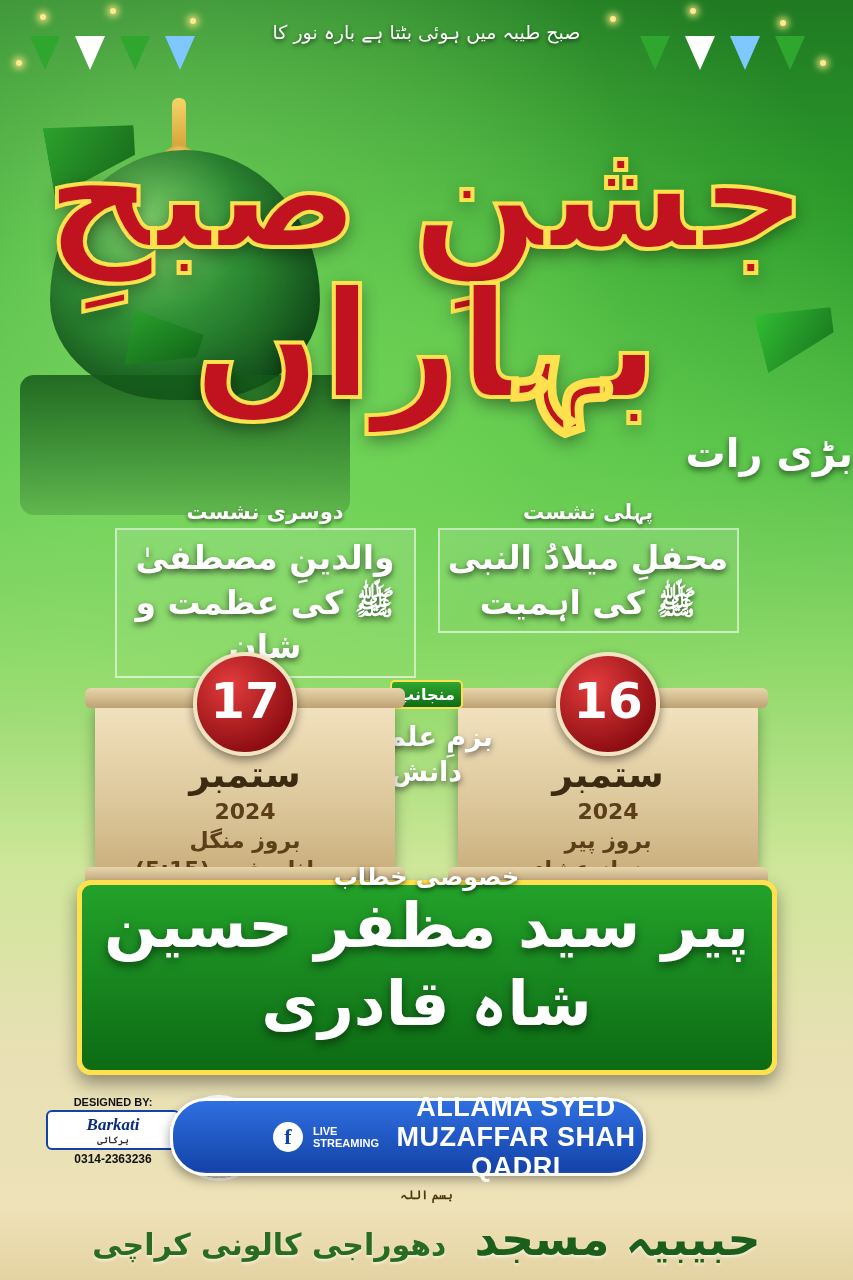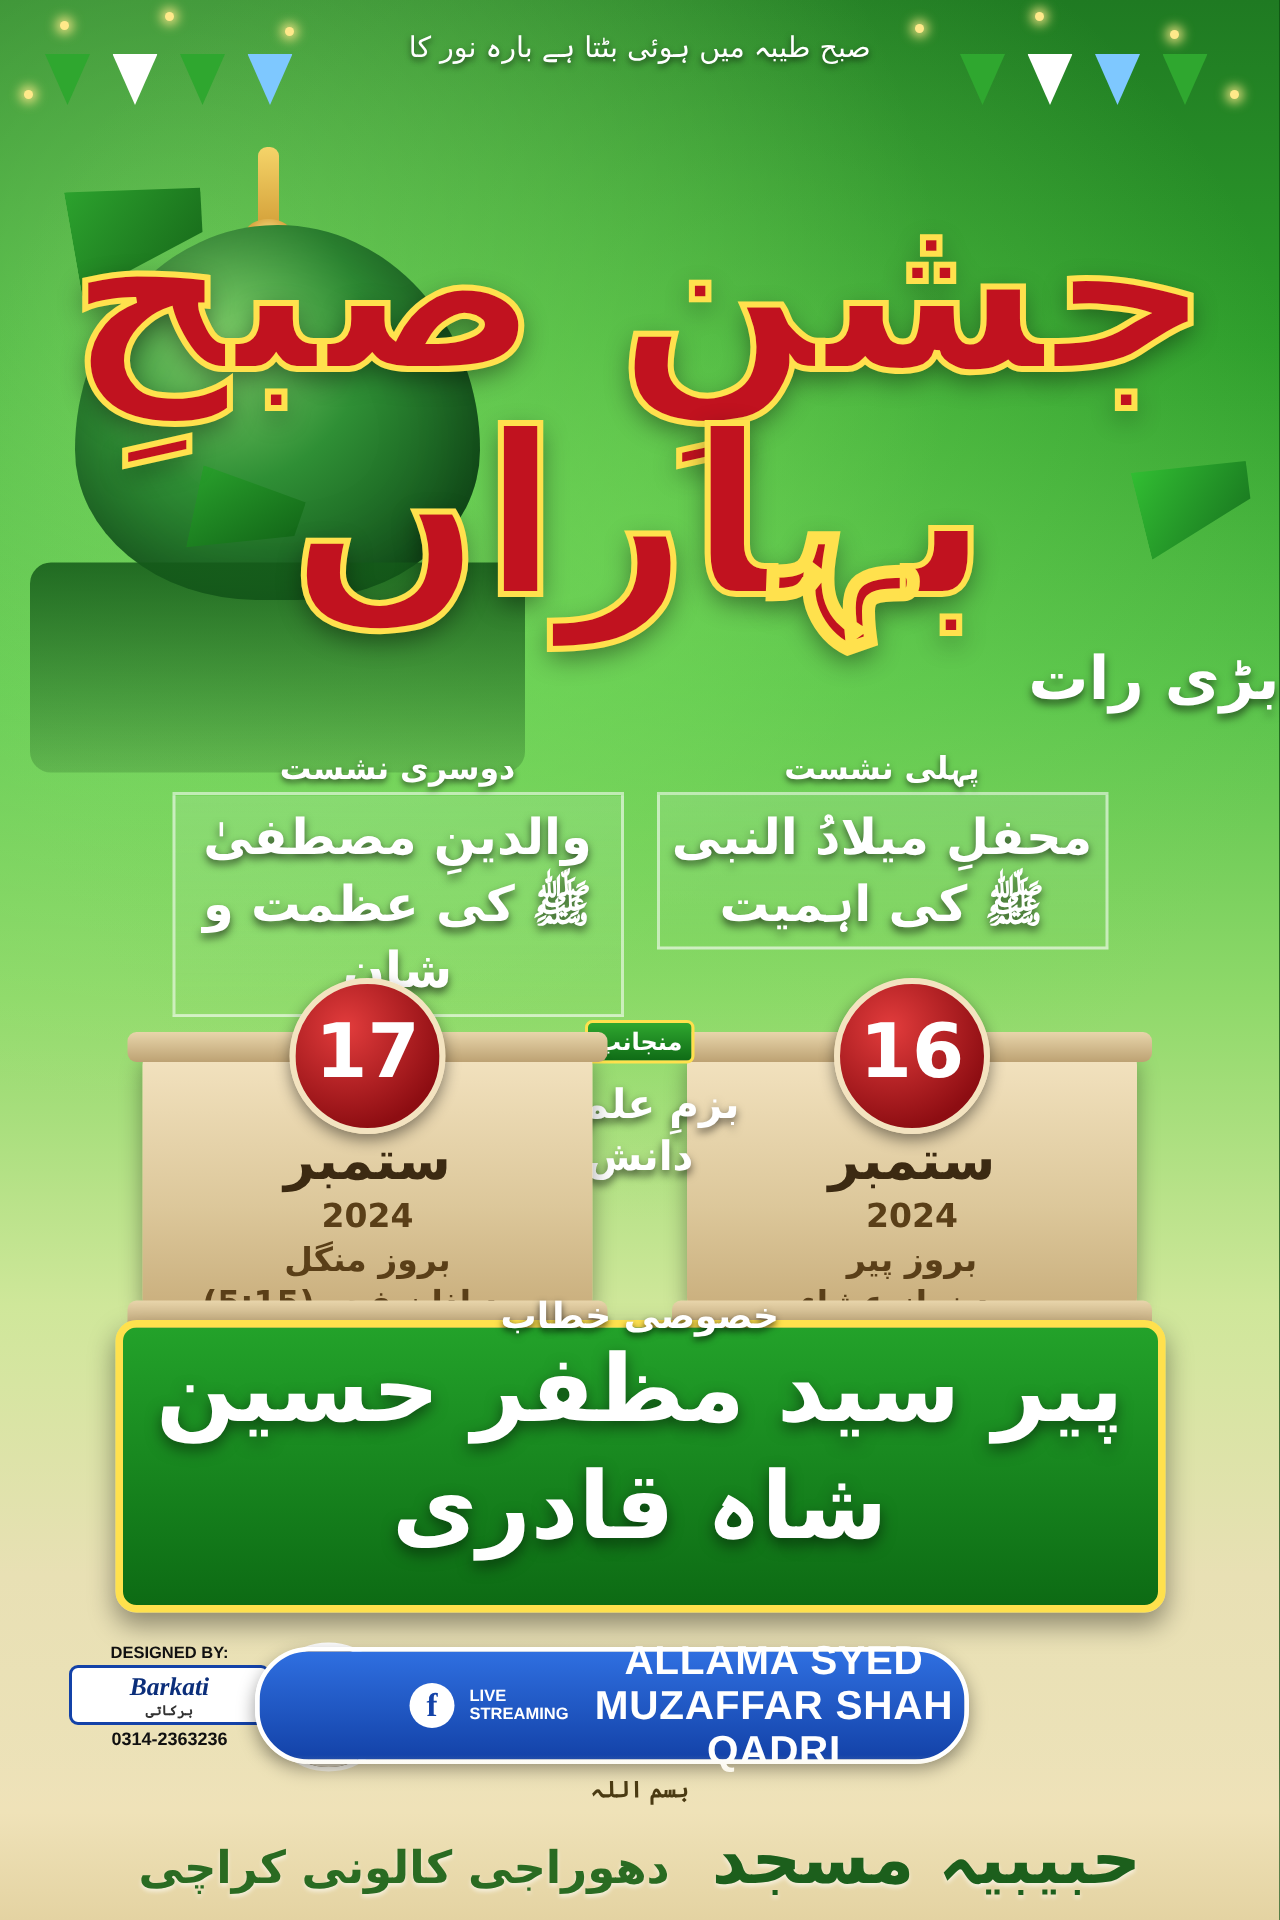--- a/index.html
+++ b/index.html
@@ -221,21 +221,21 @@
     position:absolute;bottom:14px;left:0;width:853px;
     font-family:"DejaVu Sans", sans-serif;
     font-size:46px;font-weight:bold;color:#1c5f1c;
     text-shadow:0 2px 3px rgba(255,255,255,.6);
   }
   .footer .mosque-loc{
     display:inline-block;font-size:30px;color:#2a6b22;margin-right:12px;
   }
   .footer .crest{
     position:absolute;bottom:78px;left:50%;transform:translateX(-50%);
-    font-size:15px;color:#4a3a12;font-weight:bold;
+    font-size:12px;color:#4a3a12;font-weight:bold;
   }
 </style>
 </head>
 <body>
 
 <div class="poster">
 
   <div class="dome">
     <div class="spire"></div>
     <div class="bulb"></div>

